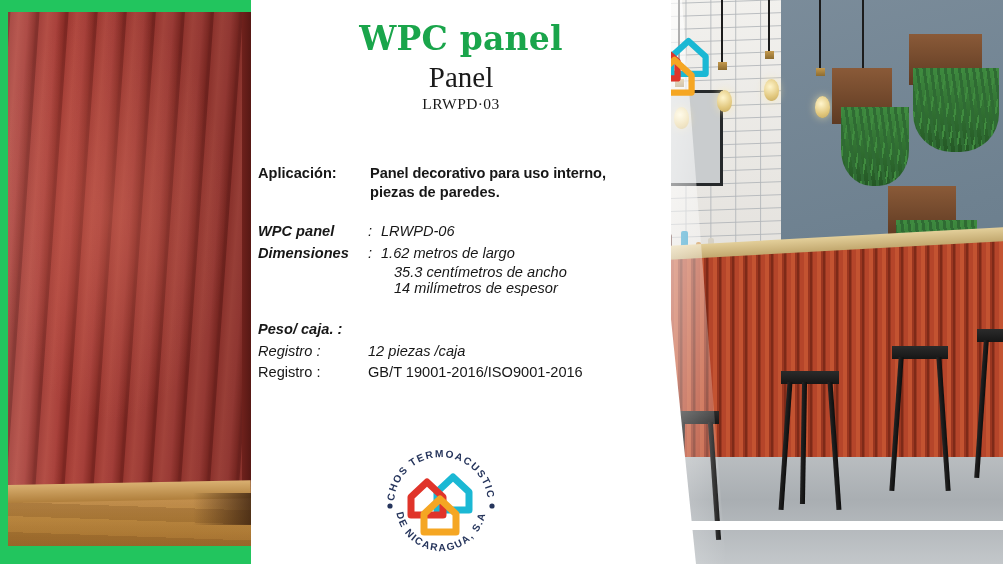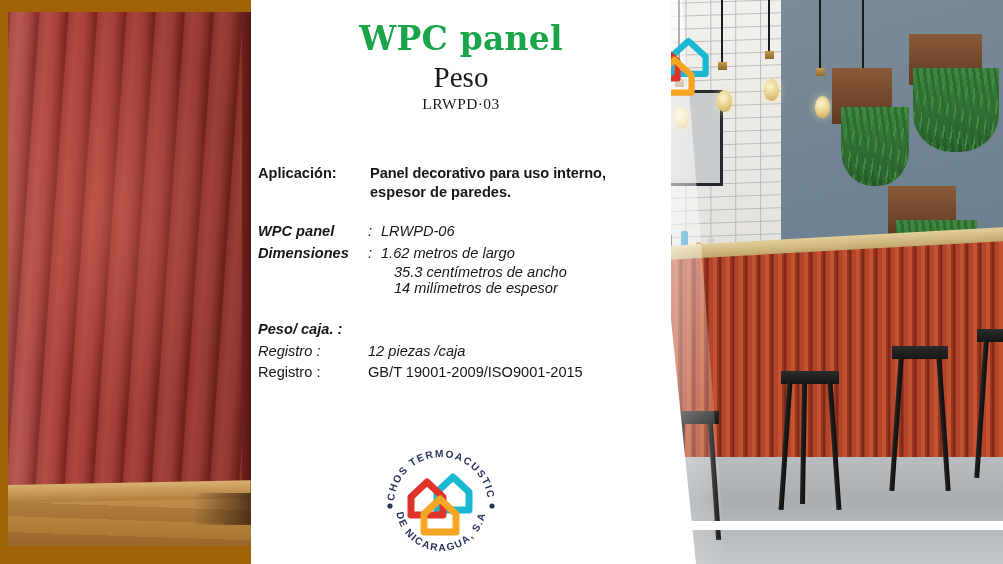--- a/index.html
+++ b/index.html
@@ -8,21 +8,21 @@
     background: #ffffff;
   }
   body {
     font-family: "Liberation Sans", sans-serif;
   }
   #sheet {
     position: relative;
     width: 1003px;
     height: 564px;
     overflow: hidden;
-    background: #a16207;
+    background: #22c55e;
   }
 
   
   .left-photo {
     position: absolute;
     left: 8px;
     top: 12px;
     width: 243px;
     height: 534px;
     overflow: hidden;
@@ -473,32 +473,32 @@
           <path d="M26 58 L48 38 L70 58 L70 80 L26 80 Z" stroke="#f5a623"></path>
         </g>
       </svg>
     </div>
   </div>
 
   <div class="content">
 
     <div class="title-block">
       <p class="title-main" style="color:#1aa54b">WPC panel</p>
-      <p class="title-sub">Peso</p>
+      <p class="title-sub">Panel</p>
       <p class="title-code">LRWPD·03</p>
     </div>
 
     <div class="spec-area">
 
       <div>
         <div class="row">
           <span class="lbl-app">Aplicación:</span>
           <span class="val-app">Panel decorativo para uso interno,</span>
         </div>
-        <div class="app-cont">espesor de paredes.</div>
+        <div class="app-cont">piezas de paredes.</div>
       </div>
 
       <div class="group2">
         <div class="row">
           <span class="lbl-i">WPC panel</span>
           <span class="colon">:</span>
           <span class="val-i">LRWPD-06</span>
         </div>
         <div class="row">
           <span class="lbl-i">Dimensiones</span>
@@ -512,21 +512,21 @@
       <div class="group3">
         <div class="row">
           <span class="lbl-p">Peso/ caja. :</span>
         </div>
         <div class="row">
           <span class="lbl-c">Registro :</span>
           <span class="val-i">12 piezas /caja</span>
         </div>
         <div class="row">
           <span class="lbl-r">Registro      :</span>
-          <span class="val-n">GB/T 19001-2009/ISO9001-2015</span>
+          <span class="val-n">GB/T 19001-2016/ISO9001-2016</span>
         </div>
       </div>
 
     </div>
   </div>
 
   <div class="seal">
     <svg viewBox="0 0 120 120" width="120" height="120">
       <defs>
         <path id="arcTop" d="M 13,60 A 47,47 0 0 1 107,60"></path>

